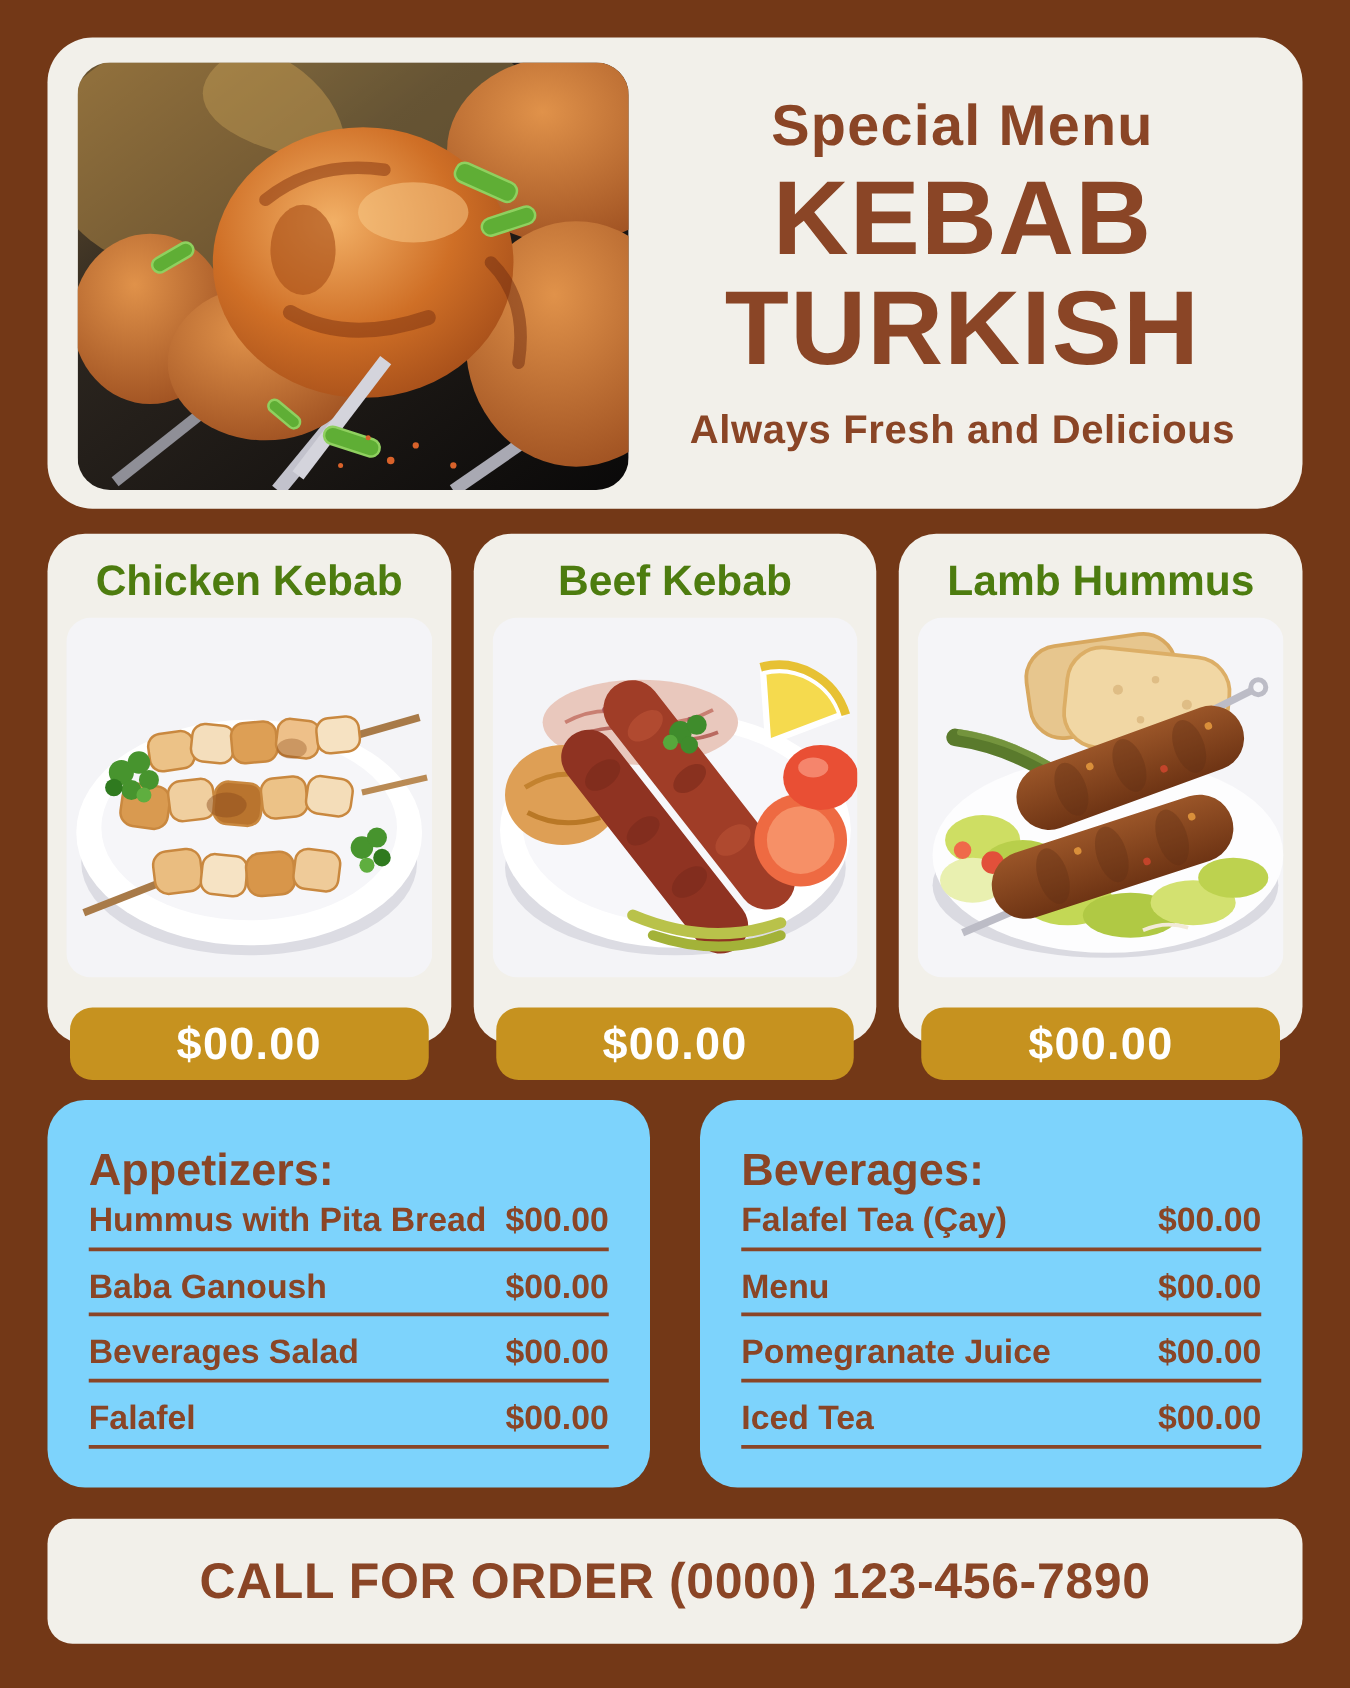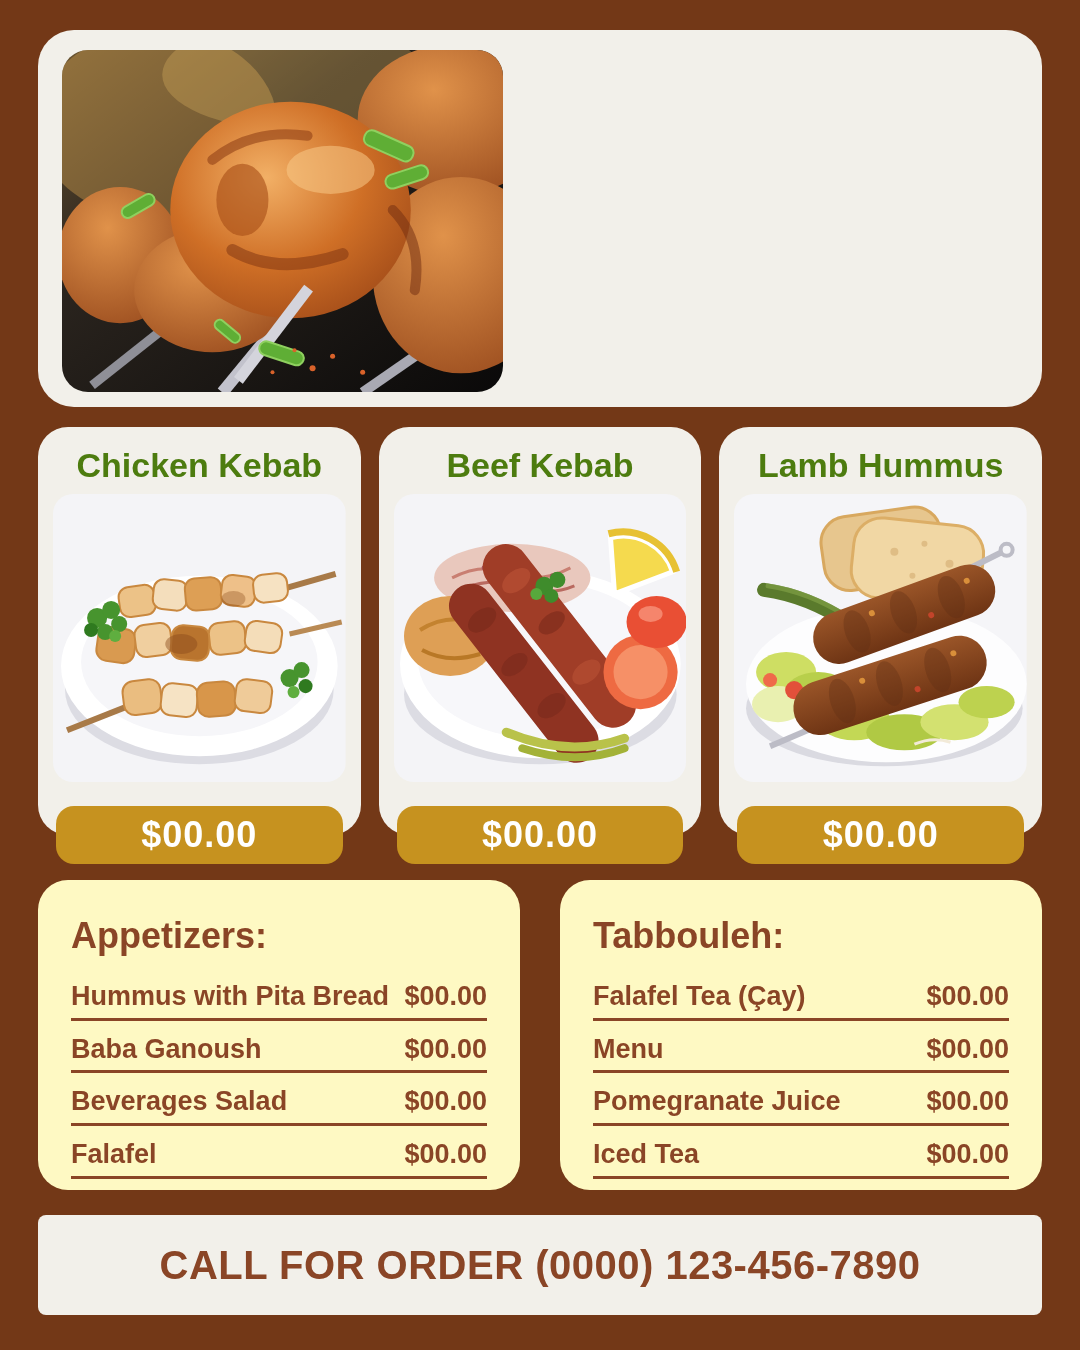--- a/index.html
+++ b/index.html
@@ -54,36 +54,36 @@
     display:flex;align-items:center;justify-content:center;
   }
   .price-pill span{color:#FFFFFF;font-size:36px;font-weight:800;letter-spacing:1px;}
 
   
   .lists-row{
     position:absolute;left:38px;top:880px;width:1004px;
     display:flex;gap:40px;
   }
   .list-card{
-    flex:1;height:310px;background:#fef9c3;border-radius:30px;
+    flex:1;height:310px;background:#7dd3fc;border-radius:30px;
     box-sizing:border-box;padding:38px 33px 0 33px;color:#8A4526;
   }
   .list-heading{font-size:36px;font-weight:700;line-height:1.0;}
   .list-items{margin-top:8px;}
   .list-item{
     display:flex;justify-content:space-between;align-items:baseline;
     margin-top:14px;padding-bottom:6px;border-bottom:3px solid #8A4526;
     font-size:27px;font-weight:700;line-height:1.1;
   }
-  .list-item:first-child{margin-top:28px;}
+  .list-item:first-child{margin-top:8px;}
 
   
   .footer-bar{
     position:absolute;left:38px;top:1215px;width:1004px;height:100px;
-    background:#F2F0EA;border-radius:8px;
+    background:#F2F0EA;border-radius:20px;
     display:flex;align-items:center;justify-content:center;
   }
   .footer-bar span{
     color:#8A4526;font-size:40px;font-weight:800;letter-spacing:0.5px;
   }
 </style>
 </head>
 <body>
 
 <div class="poster">
@@ -133,20 +133,26 @@
         </g>
         <g fill="#d9622a">
           <circle cx="250" cy="318" r="3"></circle>
             <circle cx="270" cy="306" r="2.5"></circle>
           <circle cx="232" cy="300" r="2"></circle>
             <circle cx="300" cy="322" r="2.5"></circle>
           <circle cx="210" cy="322" r="2"></circle>
         </g>
       </svg>
     </div>
+    <div class="hero-text">
+      <div class="hero-eyebrow">Special Menu</div>
+      <div class="hero-title">KEBAB</div>
+      <div class="hero-title">TURKISH</div>
+      <div class="hero-tagline">Always Fresh and Delicious</div>
+    </div>
   </div>
 
   <div class="menu-row">
 
     <div class="menu-card">
       <div class="menu-card-title">Chicken Kebab</div>
       <div class="menu-photo">
         <svg viewBox="0 0 292 288" preserveAspectRatio="xMidYMid slice">
           <rect width="292" height="288" fill="#f4f4f7"></rect>
           <ellipse cx="146" cy="196" rx="134" ry="74" fill="#dcdce3"></ellipse>
@@ -322,21 +328,21 @@
           <span>$00.00</span>
         </div>
         <div class="list-item">
           <span>Falafel</span>
           <span>$00.00</span>
         </div>
       </div>
     </div>
 
     <div class="list-card">
-      <div class="list-heading">Tabbouleh:</div>
+      <div class="list-heading">Beverages:</div>
       <div class="list-items">
         <div class="list-item">
           <span>Falafel Tea (Çay)</span>
           <span>$00.00</span>
         </div>
         <div class="list-item">
           <span>Menu</span>
           <span>$00.00</span>
         </div>
         <div class="list-item">

